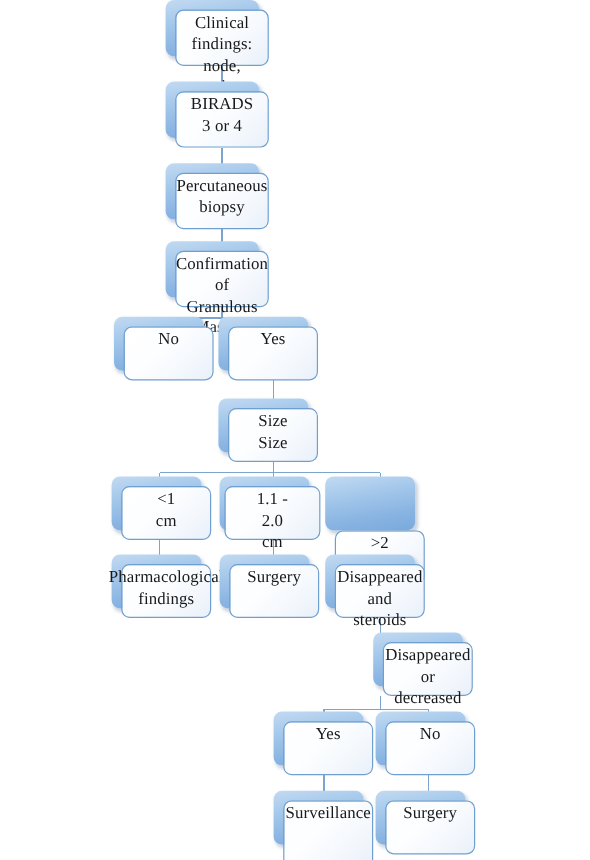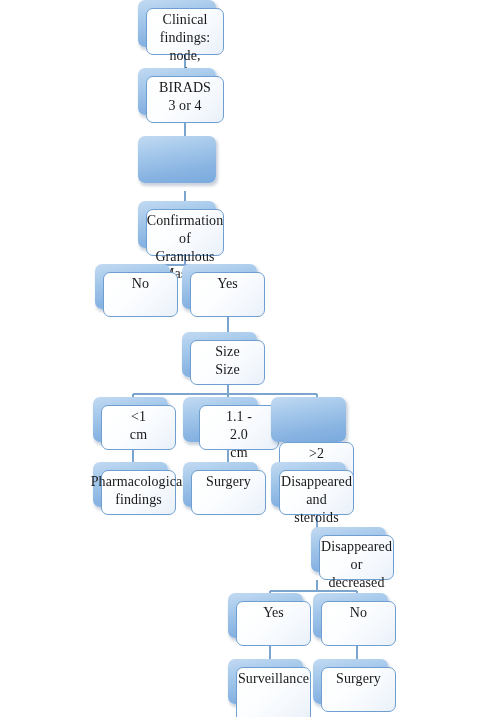--- a/index.html
+++ b/index.html
@@ -109,20 +109,24 @@
         </div>
       </div>
       <div class="node" style="left: 138px; top: 68px; width: 86px; height: 55px;">
         <div class="node-shadow" style="width: 78px; height: 47px;"></div>
         <div class="node-card" style="left: 8px; top: 8px; width: 78px; height: 47px;">
           <span class="label">BIRADS 3 or 4</span>
         </div>
       </div>
       <div class="node" style="left: 138px; top: 136px; width: 86px; height: 55px;">
         <div class="node-shadow" style="width: 78px; height: 47px;"></div>
+        <div class="node-card" style="left: 8px; top: 8px; width: 78px; height: 47px;">
+          <span class="label">Percutaneous
+biopsy</span>
+        </div>
       </div>
       <div class="node" style="left: 138px; top: 201px; width: 86px; height: 55px;">
         <div class="node-shadow" style="width: 78px; height: 47px;"></div>
         <div class="node-card" style="left: 8px; top: 8px; width: 78px; height: 47px;">
           <span class="label">Confirmation of
 Granulous
 Mastitis</span>
         </div>
       </div>
       <div class="node" style="left: 95px; top: 264px; width: 83px; height: 53px;">
@@ -144,21 +148,21 @@
         </div>
       </div>
       <div class="node" style="left: 93px; top: 397px; width: 83px; height: 53px;">
         <div class="node-shadow" style="width: 75px; height: 45px;"></div>
         <div class="node-card" style="left: 8px; top: 8px; width: 75px; height: 45px;">
           <span class="label">&lt;1 cm</span>
         </div>
       </div>
       <div class="node" style="left: 183px; top: 397px; width: 83px; height: 53px;">
         <div class="node-shadow" style="width: 75px; height: 45px;"></div>
-        <div class="node-card" style="left: 16px; top: 8px; width: 80px; height: 45px;">
+        <div class="node-card" style="left: 4px; top: 8px; width: 80px; height: 45px;">
           <span class="label">1.1 - 2.0 cm</span>
         </div>
       </div>
       <div class="node" style="left: 271px; top: 397px; width: 83px; height: 53px;">
         <div class="node-shadow" style="width: 75px; height: 45px;"></div>
         <div class="node-card" style="left: 8px; top: 8px; width: 75px; height: 45px; margin-top: 37px;">
           <span class="label">&gt;2 cm</span>
         </div>
       </div>
       <div class="node" style="left: 93px; top: 462px; width: 83px; height: 53px;">

